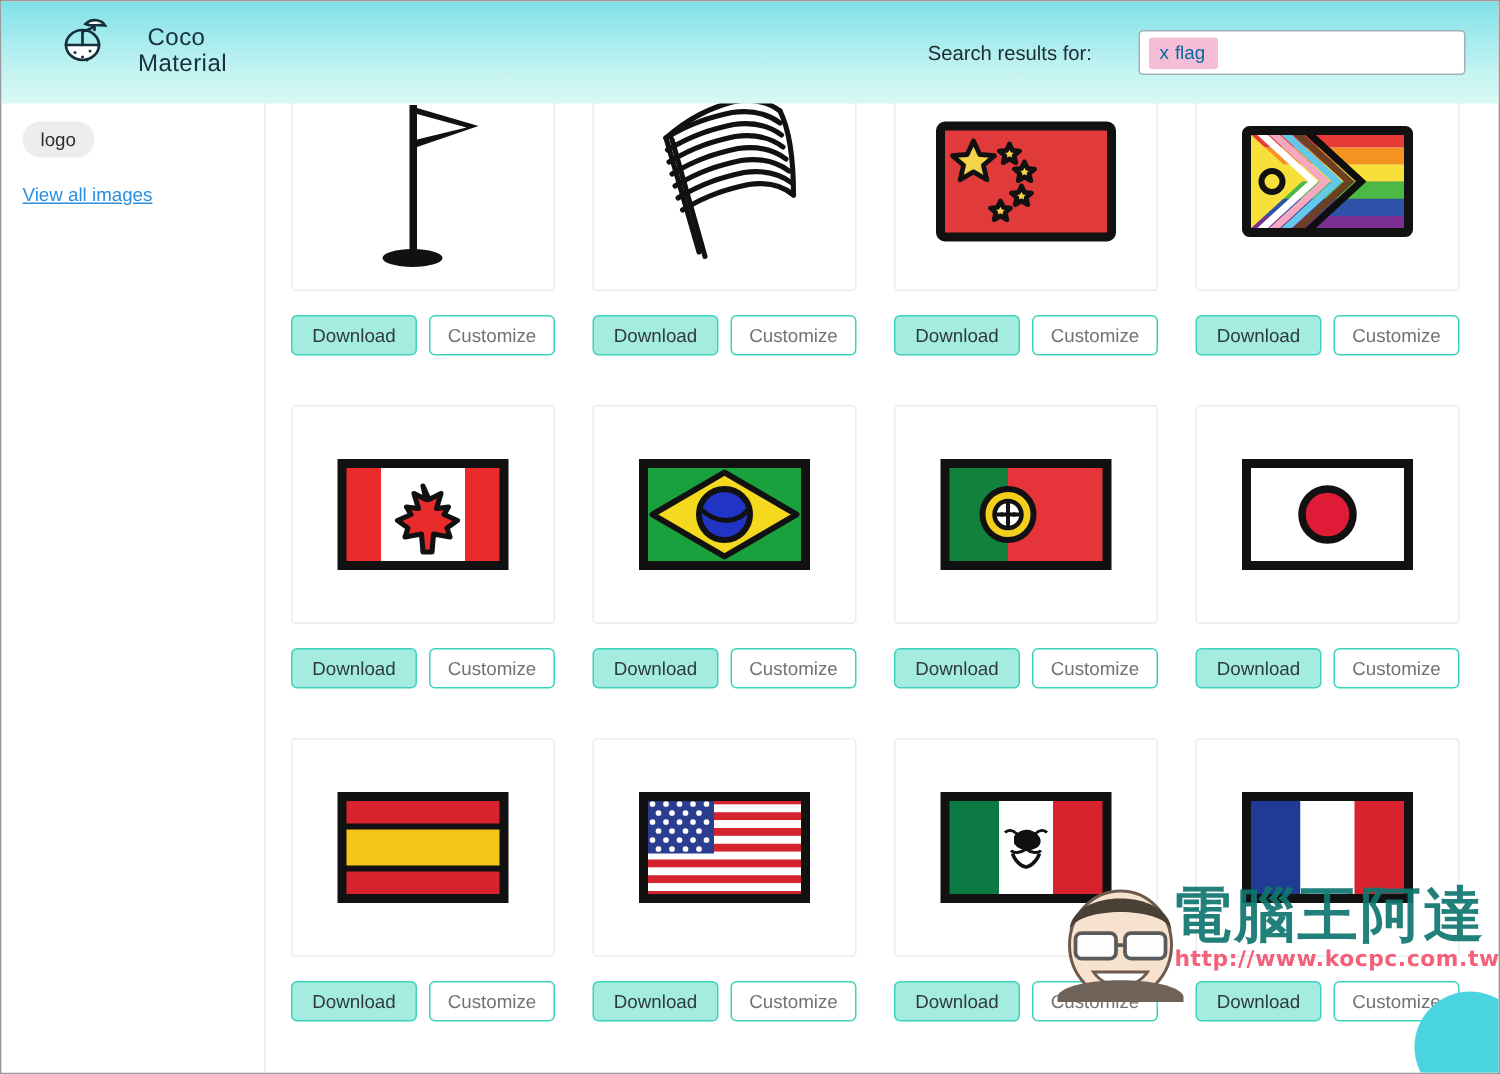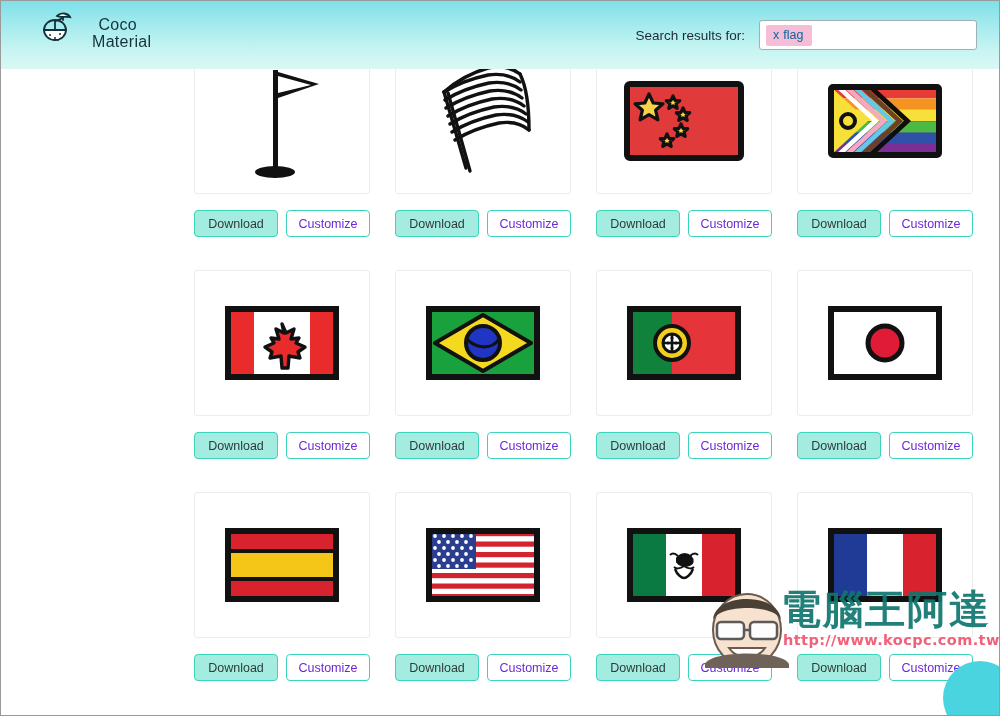--- a/index.html
+++ b/index.html
@@ -18,21 +18,21 @@
     position:absolute; top:0; left:0; width:998px; height:68px;
     background:linear-gradient(180deg,#7fe0e8 0%, #a9ecef 40%, #c9f5f2 75%, #d9f8f4 100%);
     z-index:30;
   }
   .brand { position:absolute; left:38px; top:10px; display:flex; align-items:center; gap:9px;text-align:center; }
   .brand-text { font-size:16px; line-height:17px; color:#16323a; letter-spacing:.3px; }
   .brand-text .l2 { display:block; padding-left:8px; }
 
   .search-wrap {
     position:absolute; right:22px; top:19px;
-    display:flex; align-items:center; gap:14px;
+    display:flex; align-items:center; gap:31px;
   }
   .search-label { font-size:13.5px; color:#1d2b30; white-space:nowrap; }
   .search-box {
     width:218px; height:30px; background:#fff;
     border:1px solid #9fb1b5; border-radius:3px;
     display:flex; align-items:center; padding:0 6px;
   }
   .chip-tag {
     background:#f6bdd6; color:#0369a1; font-size:12.5px;
     padding:3px 9px 4px 7px; border-radius:2px; white-space:nowrap;
@@ -72,21 +72,21 @@
   .btnrow {
     display:flex; gap:8px; justify-content:center;
     margin-top:16px; margin-bottom:33px;
   }
   .btn {
     font-size:12.5px; height:27px; min-width:84px;
     border-radius:4px; display:flex; align-items:center; justify-content:center;
     cursor:pointer; padding:0 10px;
   }
   .btn-download { background:#a5ece0; border:1px solid #3bd3bb; color:#2f3a3a; }
-  .btn-customize { background:#fff; border:1px solid #3bd3bb; color:#6d28d9; }
+  .btn-customize { background:#fff; border:1px solid #3bd3bb; color:#737373; }
 
   svg.flag { display:block; }
 
   
   #watermark {
     position:absolute; left:700px; top:575px; width:292px; height:92px;
     z-index:25; pointer-events:none;
   }
   .wm-cjk {
     position:absolute; left:80px; top:6px;
@@ -139,20 +139,24 @@
     <div class="search-wrap">
       <span class="search-label">Search results for:</span>
       <div class="search-box">
         <span class="chip-tag">
           <span class="chip-x">x</span><span>flag</span>
         </span>
       </div>
     </div>
   </div>
 
+  <div id="sidebar">
+    <span class="side-chip">logo</span><br>
+    <span class="side-link">View all images</span>
+  </div>
 
   <div id="grid-scroll">
     <div id="grid">
 
       <div class="cell">
         <div class="card">
           <svg class="flag" width="110" height="118" viewBox="0 0 110 118">
             <g fill="#111">
               <rect x="46" y="8" width="5" height="100"></rect>
               <path d="M51 10 L92 22 L51 36 Z"></path>

